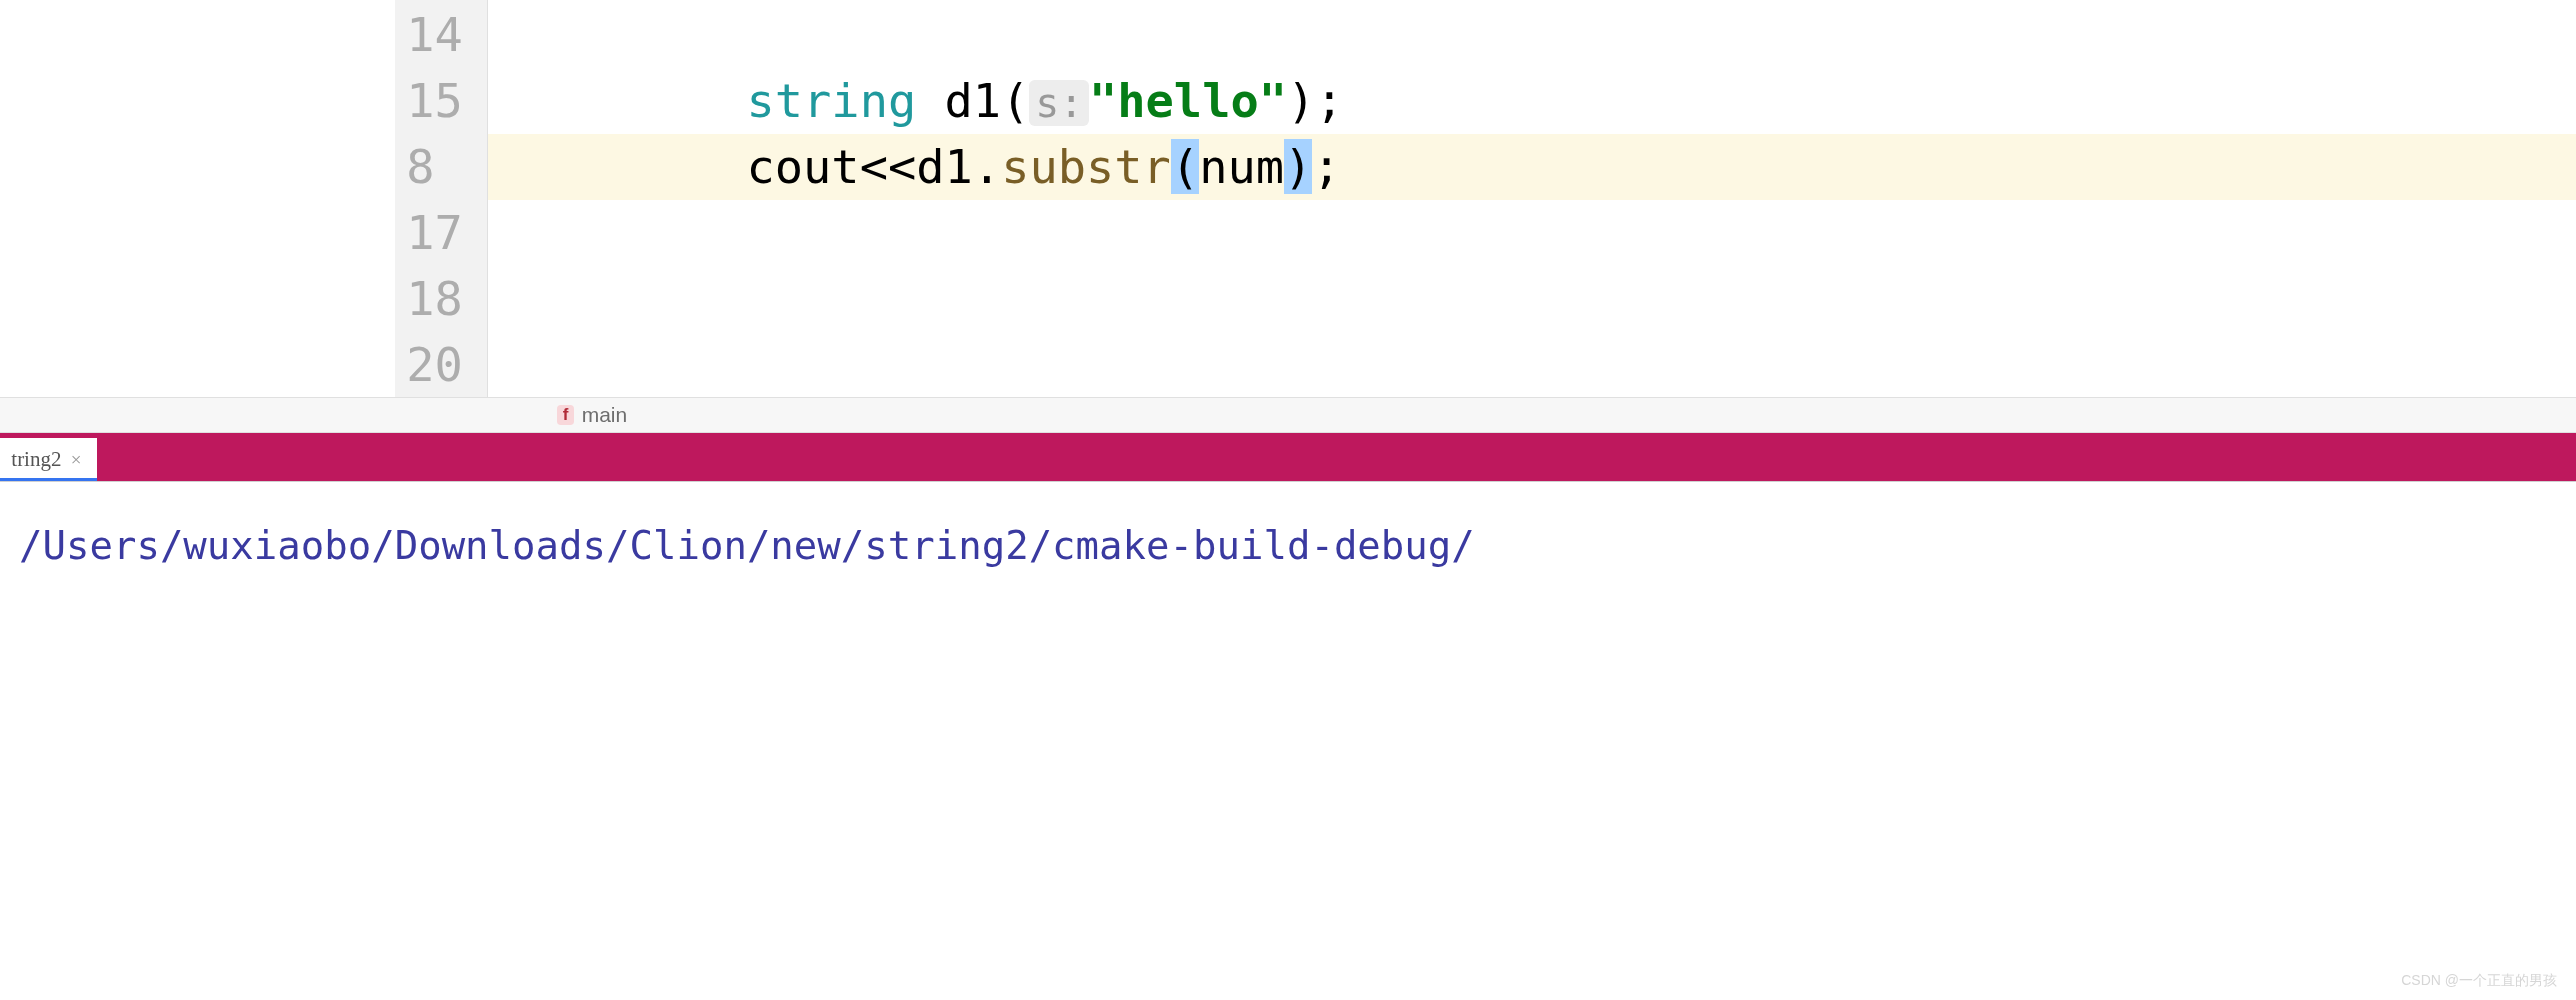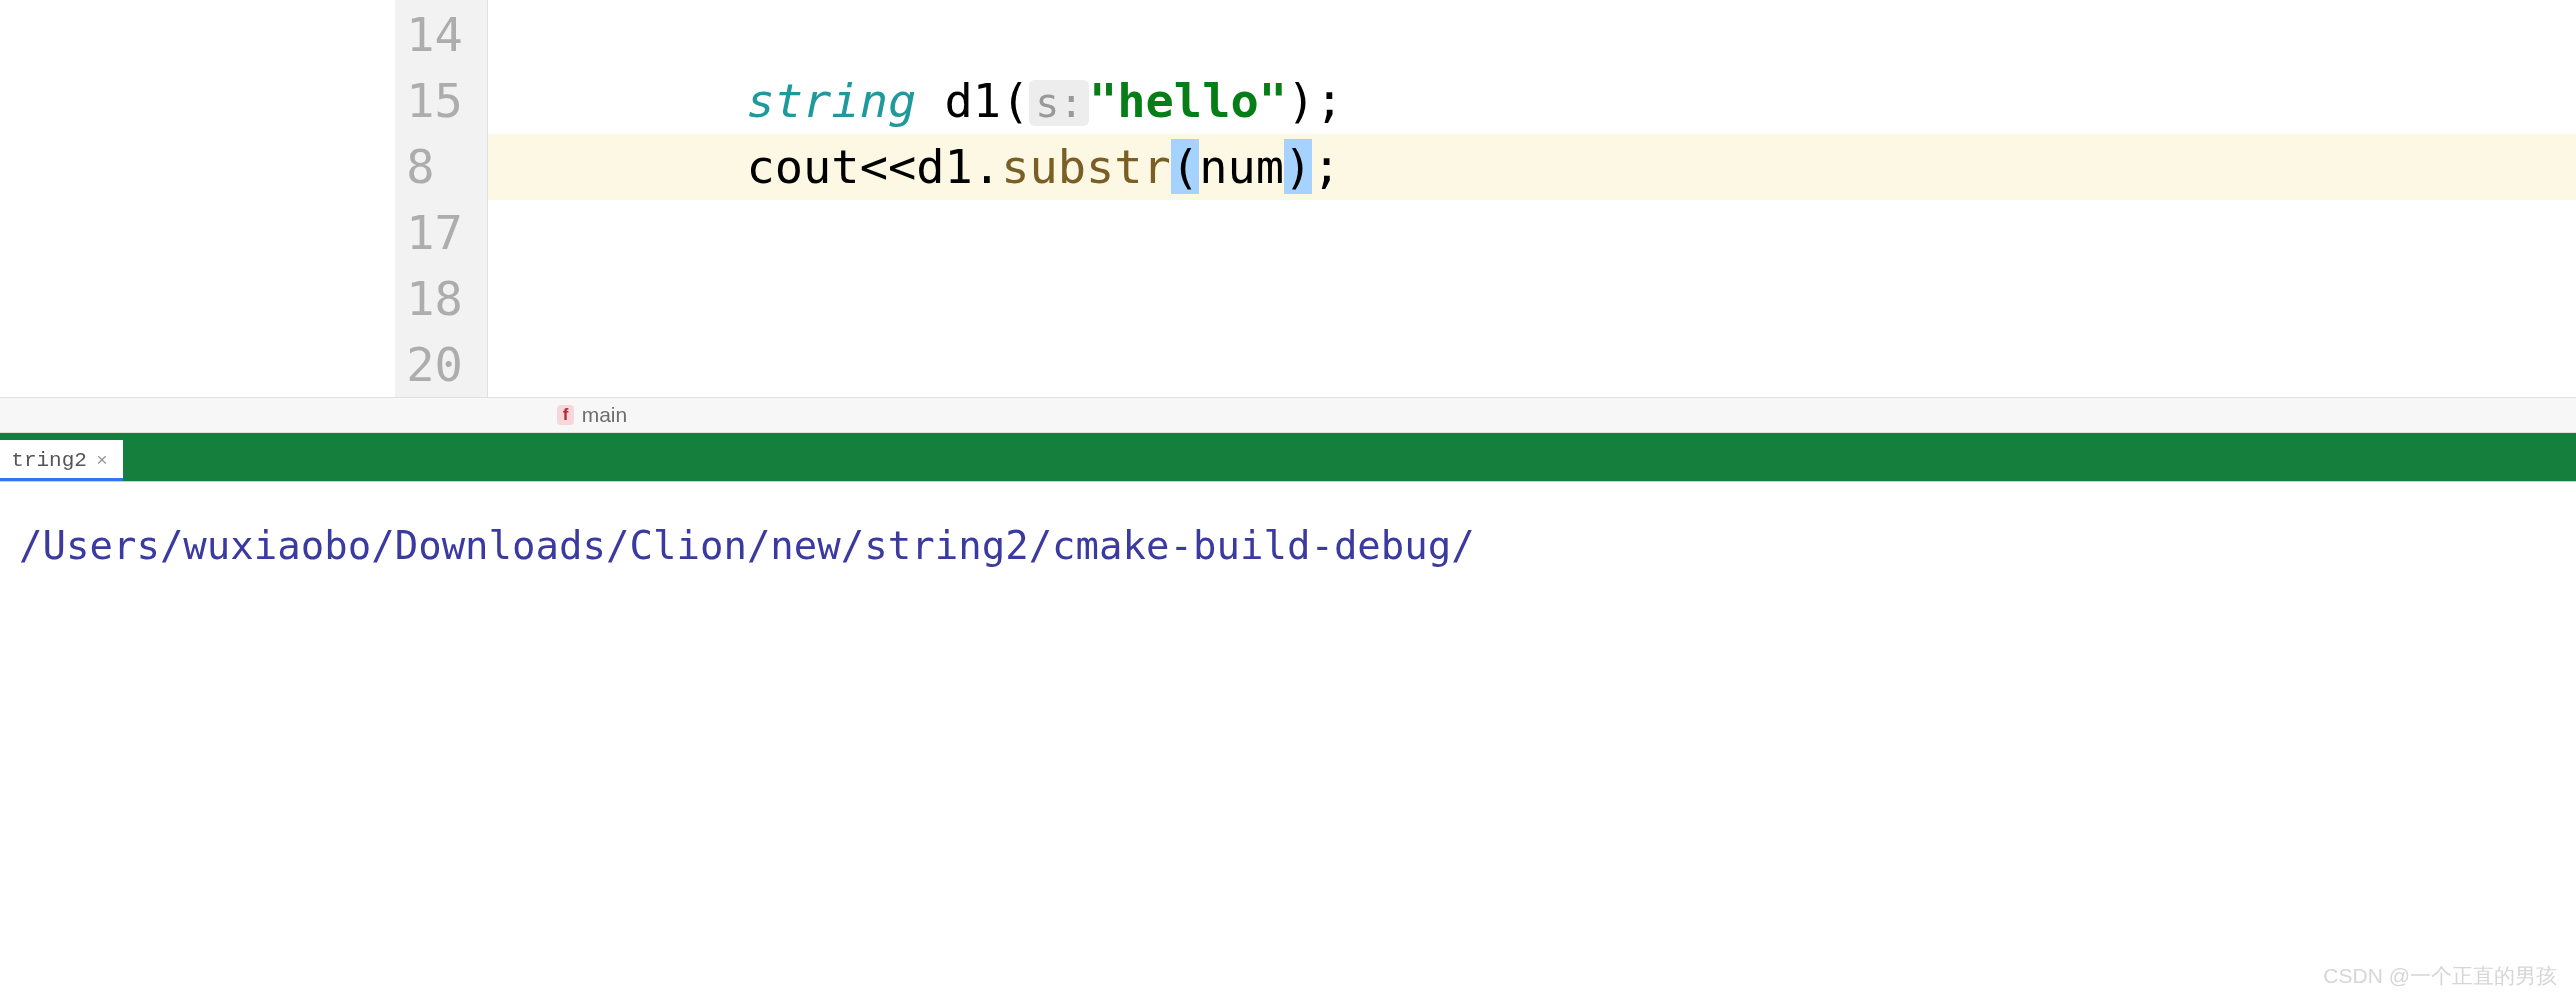--- a/index.html
+++ b/index.html
@@ -41,21 +41,21 @@
     }
     .code-line {
       height: 66px;
       line-height: 66px;
       white-space: pre;
       padding-left: 3.8px;
     }
     .code-line.highlighted {
       background: #fdf8e3;
     }
-    .kw-type { color: #20999d; font-style: italic; }
+    .kw-type { color: #20999d; }
     .kw-string { color: #067d17; font-weight: bold; }
     .kw-char { color: #067d17; font-weight: bold; }
     .kw-func { color: #795e26; }
     .kw-hint { color: #999999; background: #ededed; border-radius: 5.7px; padding: 0 5.7px; font-size: 40px; }
     .kw-default { color: #000000; }
     .paren-match { background: #a6d2ff; }
     
     .breadcrumb {
       height: 36px;
       background: #f7f7f7;
@@ -73,25 +73,25 @@
       color: #b02a37;
       border-radius: 3.8px;
       padding: 0 5.7px;
       margin-right: 7.6px;
       font-weight: bold;
       font-size: 17px;
     }
     
     .tab-bar {
       height: 49px;
-      background: #15803d;
+      background: #be185d;
       border-bottom: 0.9px solid #d0d0d0;
       display: flex;
       align-items: flex-end;
-      font-family: Liberation Mono, monospace;
+      font-family: Liberation Serif, serif;
     }
     .tab {
       background: #ffffff;
       border-bottom: 3.8px solid #3574f0;
       padding: 9.4px 15px 5.7px 11.3px;
       font-size: 21px;
       color: #555;
       display: flex;
       align-items: center;
       gap: 9.4px;
@@ -112,21 +112,21 @@
     }
     .console-output {
       color: #000000;
     }
     
     .watermark {
       position: absolute;
       bottom: 11.3px;
       right: 19px;
       color: #d6d6d6;
-      font-size: 21px;
+      font-size: 14px;
       font-family: sans-serif;
     }
   </style>
 </head>
 <body>
 
 <div class="editor-area">
   <div class="left-margin"></div>
   <div class="gutter">
     <div class="line-num">14</div>

